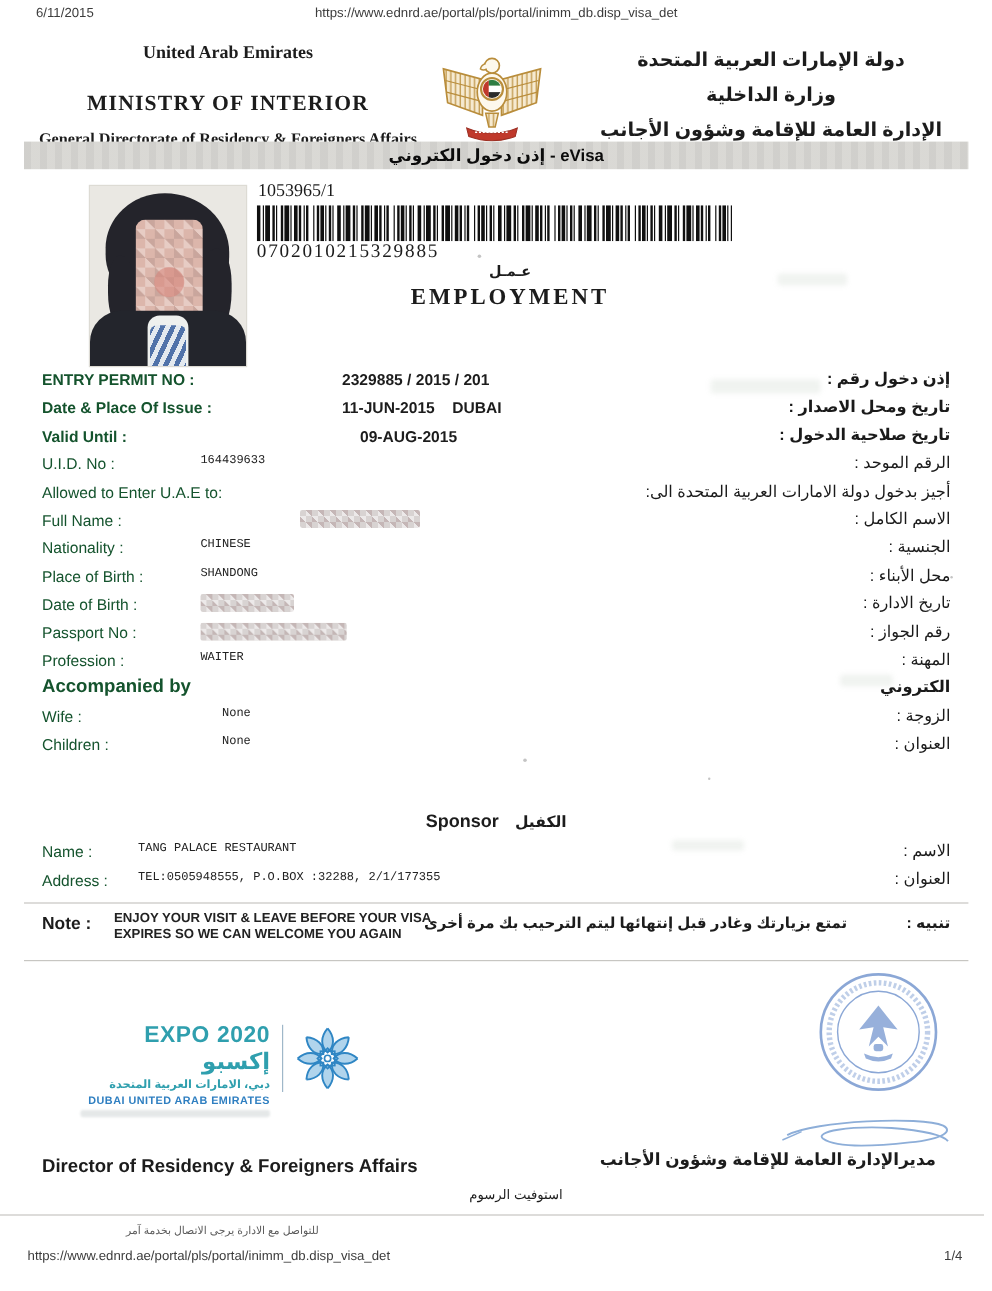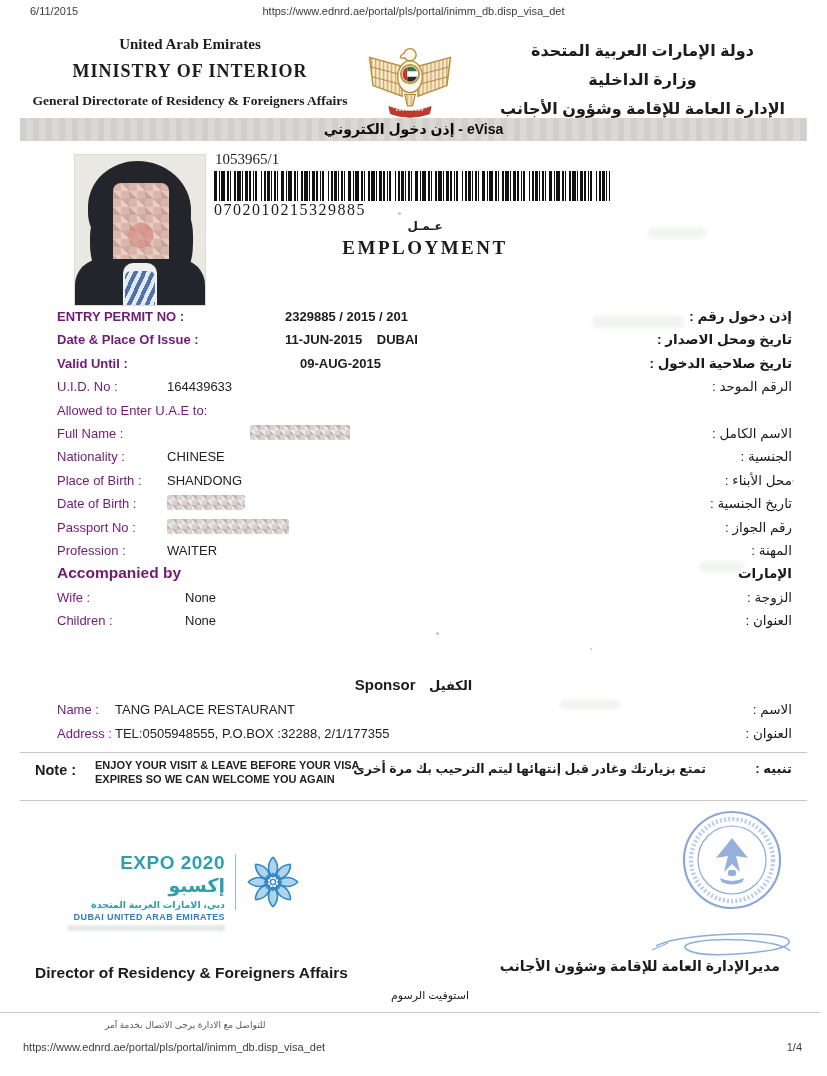--- a/index.html
+++ b/index.html
@@ -14,21 +14,21 @@
   
   .print-meta{font-size:11px;color:#3c3c3c;}
   #print-date{left:30px;top:5px;}
   #print-url{left:0;right:0;top:5px;text-align:center;}
   #footer-url{left:23px;top:1041px;}
   #footer-page{right:25px;top:1041px;}
 
   
   .hdr-en{left:22px;top:36px;width:336px;text-align:center;}
   .hdr-en .l1{font-size:15px;font-weight:bold;}
-  .hdr-en .l2{font-size:18px;font-weight:bold;letter-spacing:1px;margin-top:8px;}
+  .hdr-en .l2{font-size:18px;font-weight:bold;letter-spacing:1px;margin-top:23px;}
   .hdr-en .l3{font-size:13.5px;font-weight:bold;margin-top:11px;}
   .hdr-ar{left:470px;top:36px;width:345px;text-align:center;direction:rtl;}
   .hdr-ar div{font-size:16px;font-weight:bold;line-height:29px;}
 
   
   .banner{left:20px;right:20px;top:118px;height:23px;background:#d8d7d3;
     background-image:repeating-linear-gradient(90deg,rgba(0,0,0,.035) 0 6px,rgba(255,255,255,.04) 6px 13px);
     text-align:center;font-size:14px;font-weight:bold;color:#0b0b0b;line-height:23px;}
 
   
@@ -51,25 +51,25 @@
   #serial{left:215px;top:151px;font-size:15px;}
   #barcode{left:214px;top:171px;}
   #barcode-number{left:214px;top:201px;font-size:16px;letter-spacing:1.5px;}
   .title-block{left:215px;top:219px;width:420px;text-align:center;}
   #type-ar{font-size:12px;font-weight:bold;}
   #type-en{font-size:19px;font-weight:bold;letter-spacing:2.5px;margin-top:4px;}
 
   
   .fields{left:35px;right:35px;top:306px;}
   .frow{position:relative;height:23.4px;}
-  .flabel{position:absolute;left:0;top:3px;font-size:13px;color:#701a75;margin-left:22px;}
+  .flabel{position:absolute;left:0;top:3px;font-size:13px;color:#14532d;}
   .fval{position:absolute;top:3px;font-size:13px;white-space:pre;}
   .far{position:absolute;right:0;top:2px;direction:rtl;font-size:13.5px;color:#1a1a1a;}
   .frow.b .flabel,.frow.b .fval,.frow.b .far{font-weight:bold;}
-  .frow:not(.b) .fval{font-family:Liberation Sans, sans-serif;font-size:13px;color:#222;}
+  .frow:not(.b) .fval{font-family:Liberation Mono, monospace;font-size:10px;color:#222;}
   .frow.sec .flabel{font-size:15.5px;font-weight:bold;top:1px;}
   .frow.sec .far{font-weight:bold;}
   .i250{left:250px;} .i265{left:265px;} .i132{left:132px;} .i150{left:150px;}
   .redact{position:absolute;top:2px;height:15px;border-radius:2px;background-color:#d8d3d2;
     background-image:linear-gradient(45deg,rgba(160,130,130,.35) 25%,transparent 25% 75%,rgba(160,130,130,.35) 75%),
     linear-gradient(45deg,rgba(255,255,255,.5) 25%,transparent 25% 75%,rgba(255,255,255,.5) 75%);
     background-size:10px 10px;background-position:0 0,5px 5px;}
   .rd-name{left:215px;width:100px;}
   .rd-dob{left:132px;width:78px;}
   .rd-pass{left:132px;width:122px;}
@@ -217,54 +217,55 @@
     <span class="fval i265">09-AUG-2015</span>
     <span class="far">تاريخ صلاحية الدخول :</span>
   </div>
   <div class="frow">
     <span class="flabel">U.I.D. No :</span>
     <span class="fval i132">164439633</span>
     <span class="far">الرقم الموحد :</span>
   </div>
   <div class="frow">
     <span class="flabel">Allowed to Enter U.A.E to:</span>
+    <span class="far">أجيز بدخول دولة الامارات العربية المتحدة الى:</span>
   </div>
   <div class="frow">
     <span class="flabel">Full Name :</span>
     <span class="redact rd-name"></span>
     <span class="far">الاسم الكامل :</span>
   </div>
   <div class="frow">
     <span class="flabel">Nationality :</span>
     <span class="fval i132">CHINESE</span>
     <span class="far">الجنسية :</span>
   </div>
   <div class="frow">
     <span class="flabel">Place of Birth :</span>
     <span class="fval i132">SHANDONG</span>
     <span class="far">محل الأبناء :</span>
   </div>
   <div class="frow">
     <span class="flabel">Date of Birth :</span>
     <span class="redact rd-dob"></span>
-    <span class="far">تاريخ الجنسية :</span>
+    <span class="far">تاريخ الادارة :</span>
   </div>
   <div class="frow">
     <span class="flabel">Passport No :</span>
     <span class="redact rd-pass"></span>
     <span class="far">رقم الجواز :</span>
   </div>
   <div class="frow">
     <span class="flabel">Profession :</span>
     <span class="fval i132">WAITER</span>
     <span class="far">المهنة :</span>
   </div>
   <div class="frow sec">
     <span class="flabel">Accompanied by</span>
-    <span class="far">الإمارات</span>
+    <span class="far">الكتروني</span>
   </div>
   <div class="frow">
     <span class="flabel">Wife :</span>
     <span class="fval i150">None</span>
     <span class="far">الزوجة :</span>
   </div>
   <div class="frow">
     <span class="flabel">Children :</span>
     <span class="fval i150">None</span>
     <span class="far">العنوان :</span>

